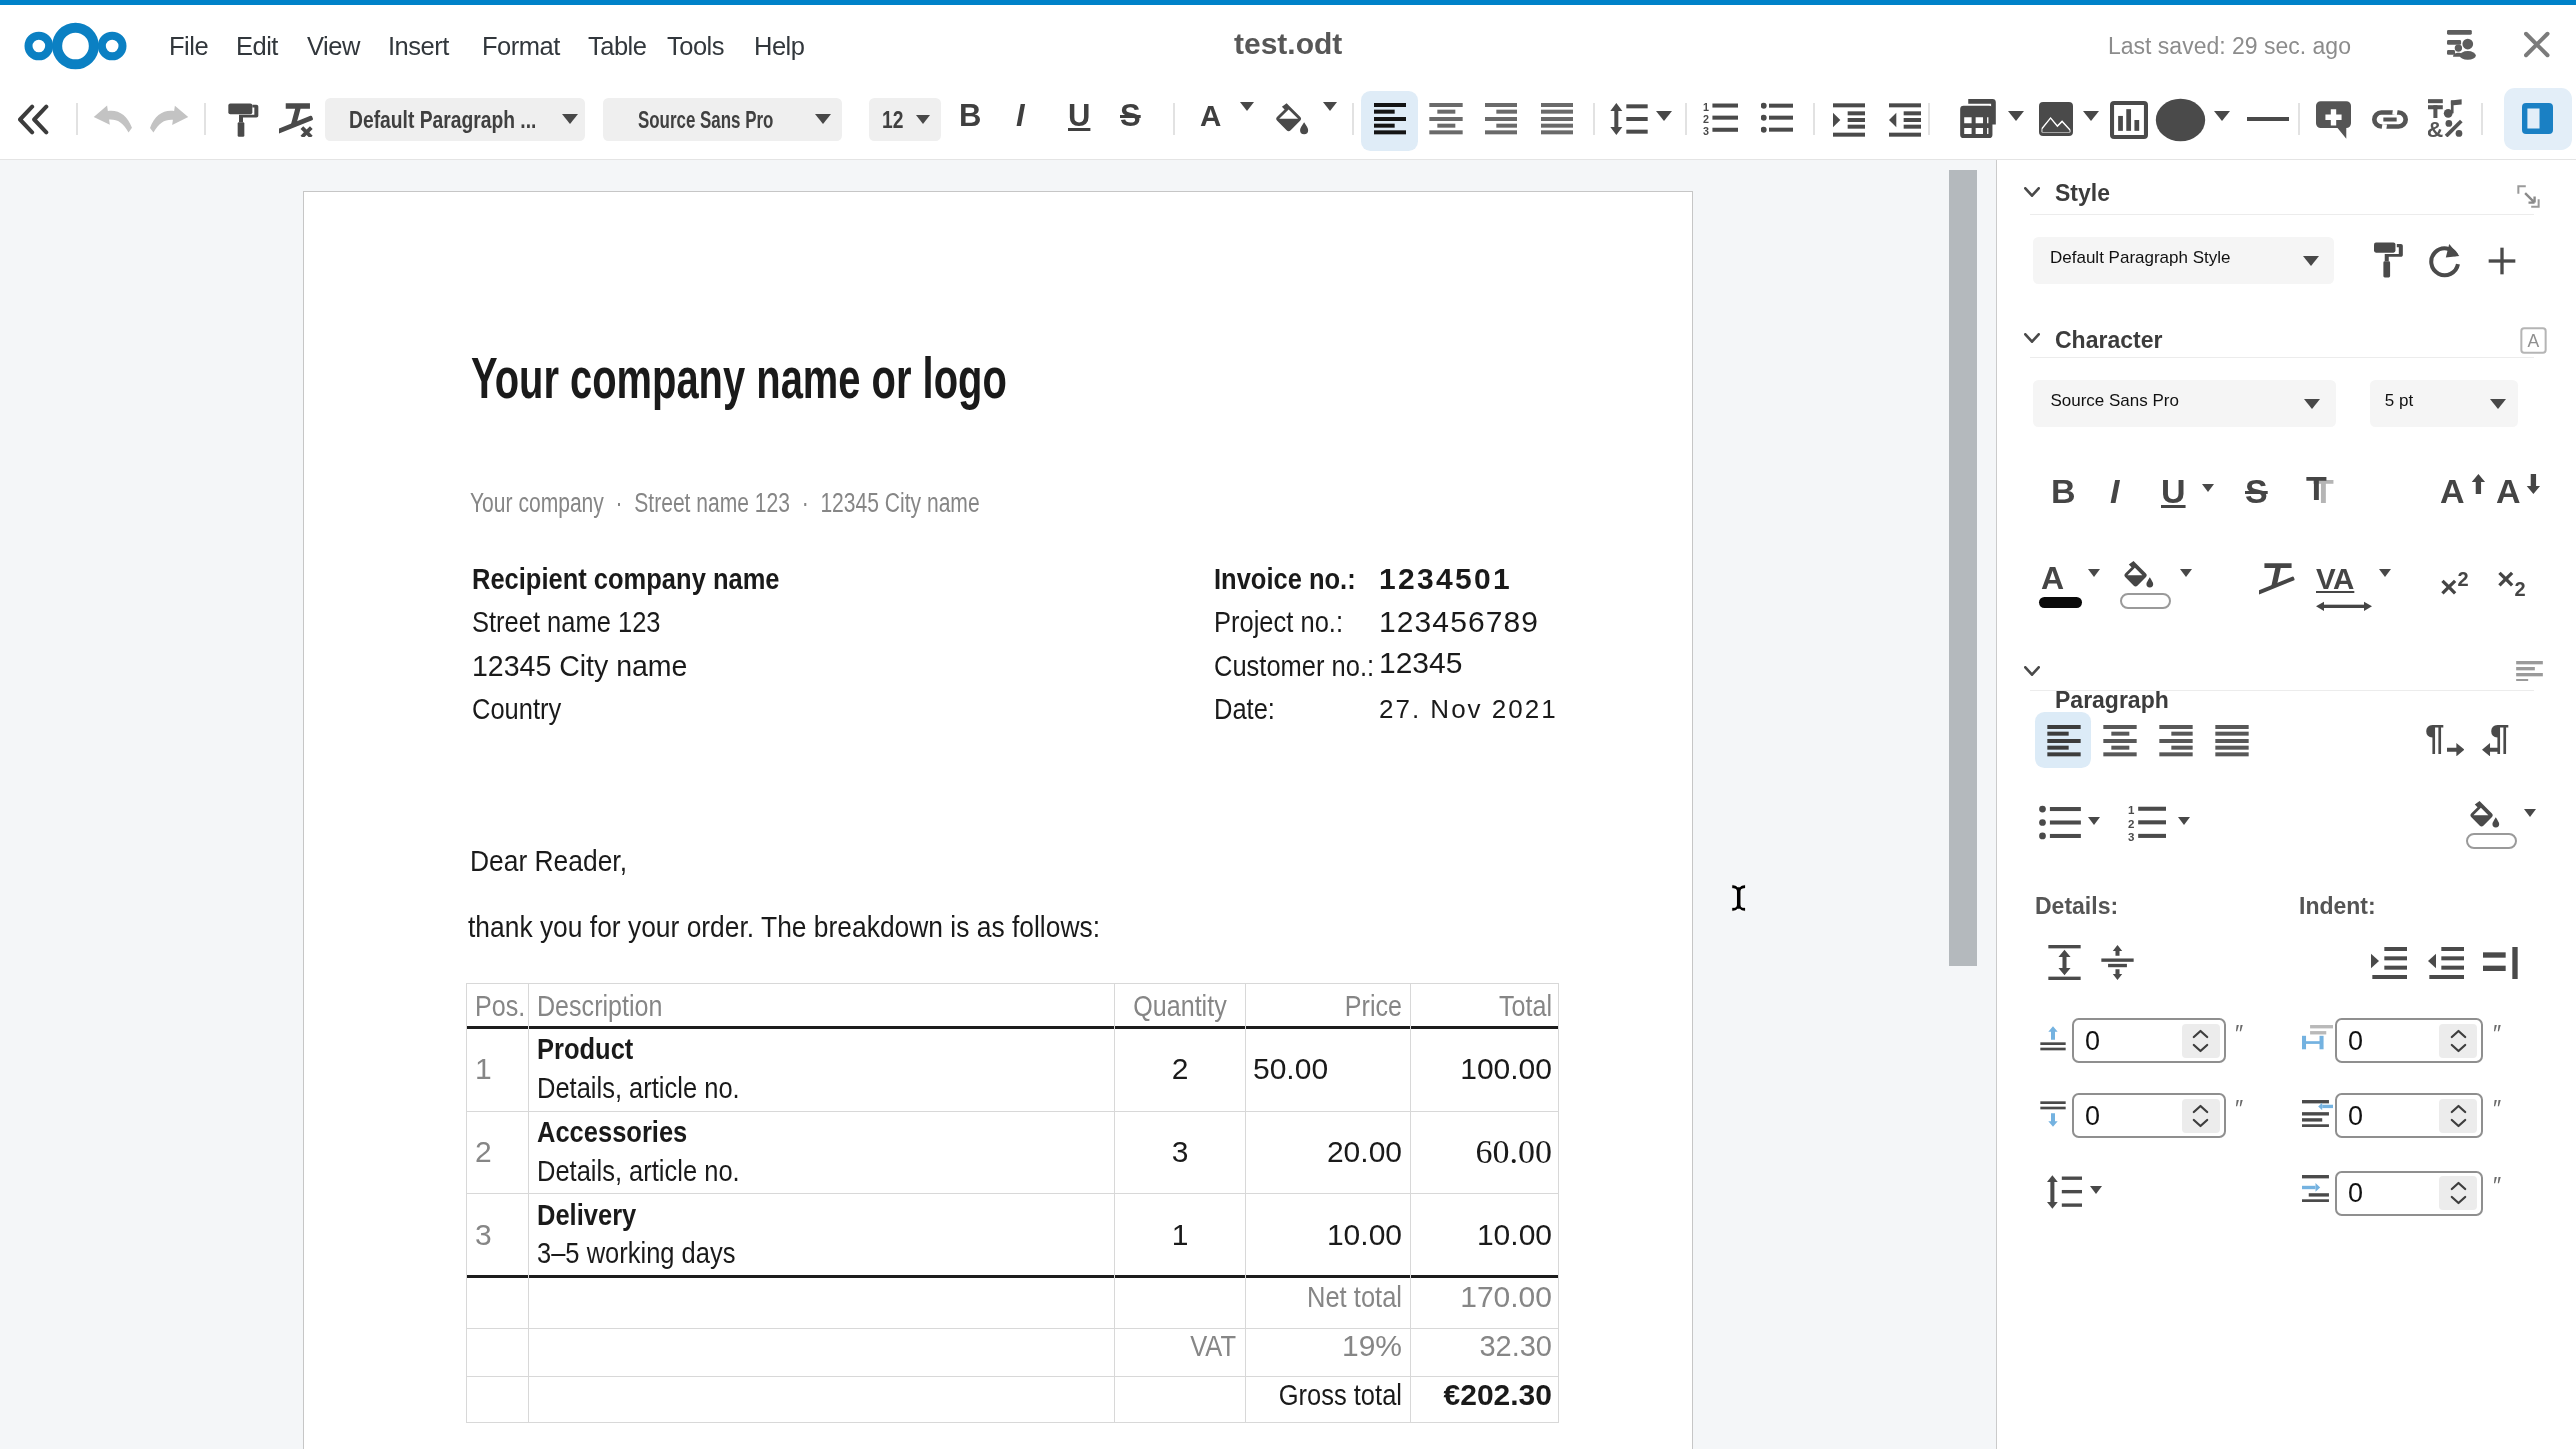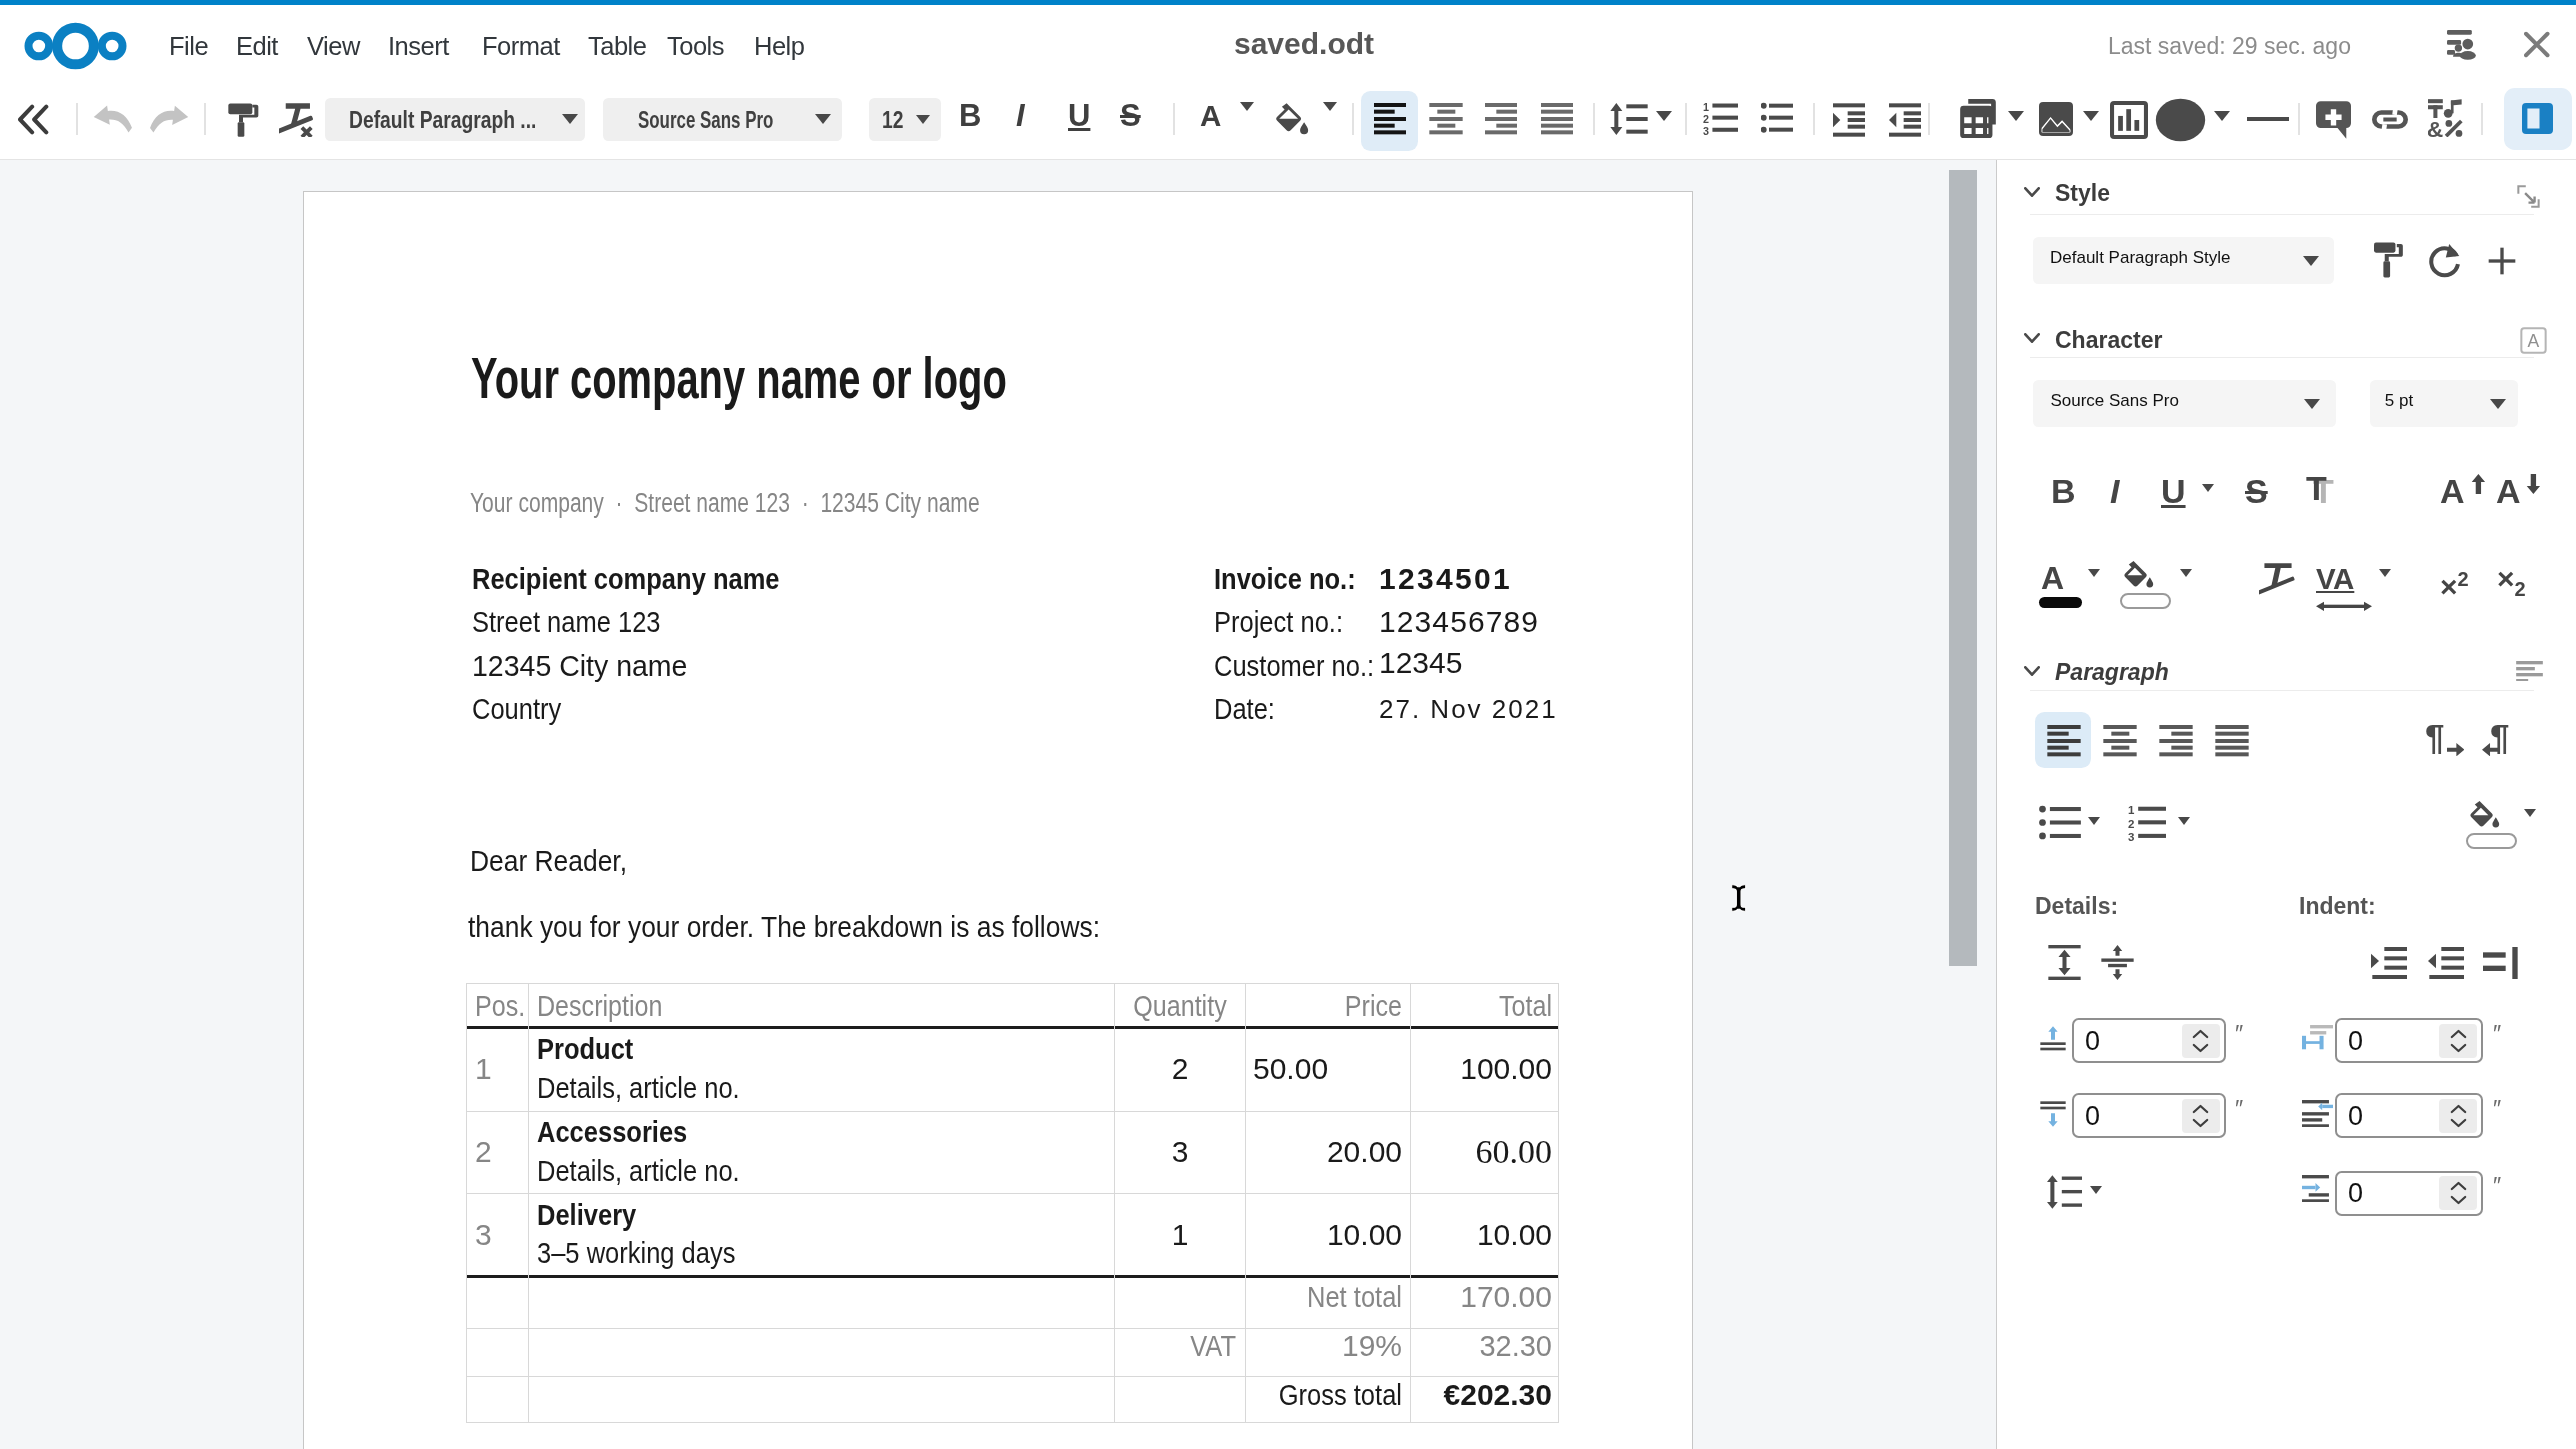--- a/index.html
+++ b/index.html
@@ -45,21 +45,21 @@
     </g>
   </svg>
   <div class="menu" style="left:169px;">File</div>
   <div class="menu" style="left:236px;">Edit</div>
   <div class="menu" style="left:307px;">View</div>
   <div class="menu" style="left:388px;">Insert</div>
   <div class="menu" style="left:482px;">Format</div>
   <div class="menu" style="left:588px;">Table</div>
   <div class="menu" style="left:667px;">Tools</div>
   <div class="menu" style="left:754px;">Help</div>
-  <div id="title" style="left:1234px;">saved.odt</div>
+  <div id="title" style="left:1234px;">test.odt</div>
   <div id="lastsaved" style="left:2108px;">Last saved: 29 sec. ago</div>
 
   <svg class="icon" style="left:2447px; top:25.5px;" width="29.5" height="29.5" viewBox="0 0 44 44">
     <g fill="#5d5d5d">
       <rect x="0" y="0" width="37" height="7" rx="2"></rect>
       <rect x="0" y="15" width="21" height="7" rx="2"></rect>
       <rect x="0" y="30" width="12" height="7" rx="2"></rect>
       <circle cx="17" cy="27" r="5.5"></circle>
       <path d="M9 40 C9 32 25 32 25 40 Z"></path>
       <circle cx="31" cy="21" r="8"></circle>
@@ -481,21 +481,21 @@
     </g>
   </svg>
   <span class="dtri" style="left:2379px; top:569px; border-left-width:6.7px; border-right-width:6.7px; border-top-width:8.7px;"></span>
 
   <div class="abs" style="left:2440px; top:564px; font-size:30px; line-height:30px; font-weight:bold; color:#454545;">×<sup style="font-size:20px;">2</sup></div>
   <div class="abs" style="left:2497px; top:564px; font-size:30px; line-height:30px; font-weight:bold; color:#454545;">×<sub style="font-size:20px;">2</sub></div>
 
   <svg class="icon" style="left:2024px; top:666px;" width="16" height="10.7" viewBox="0 0 24 16">
     <polyline points="2,2 12,13 22,2" fill="none" stroke="#4a4a4a" stroke-width="4" stroke-linecap="round" stroke-linejoin="round"></polyline>
   </svg>
-  <div class="sbhead" style="left:2055px; top:661px; font-size:23px; line-height:23px;font-style:italic;">Paragraph</div>
+  <div class="sbhead" style="left:2055px; top:689px; font-size:23px; line-height:23px;">Paragraph</div>
   <svg class="icon" style="left:2516px; top:661px;" width="27" height="20" viewBox="0 0 40 30">
     <g fill="#9a9a9a">
       <rect x="0" y="0" width="40" height="5"></rect>
         <rect x="0" y="9" width="28" height="5"></rect>
       <rect x="0" y="18" width="40" height="5"></rect>
         <rect x="0" y="27" width="18" height="5"></rect>
     </g>
   </svg>
   <div class="sbdiv" style="left:2030px; top:690px; width:504px;"></div>
   <div class="abs" style="left:2035px; top:712px; width:56px; height:56px; background:#dcebf7; border-radius:9.4px;"></div>

